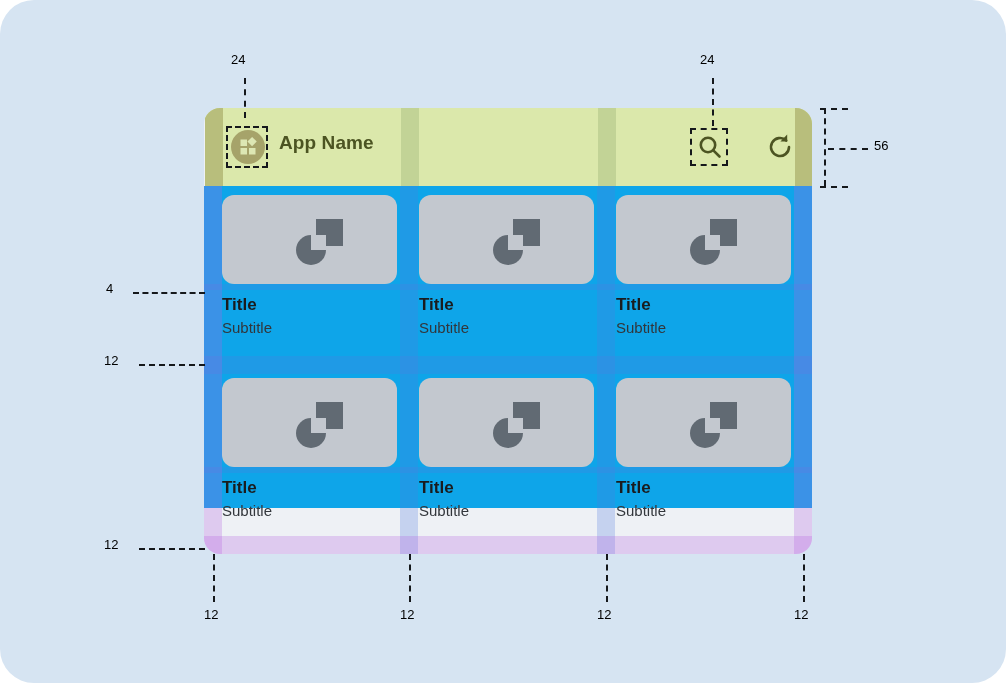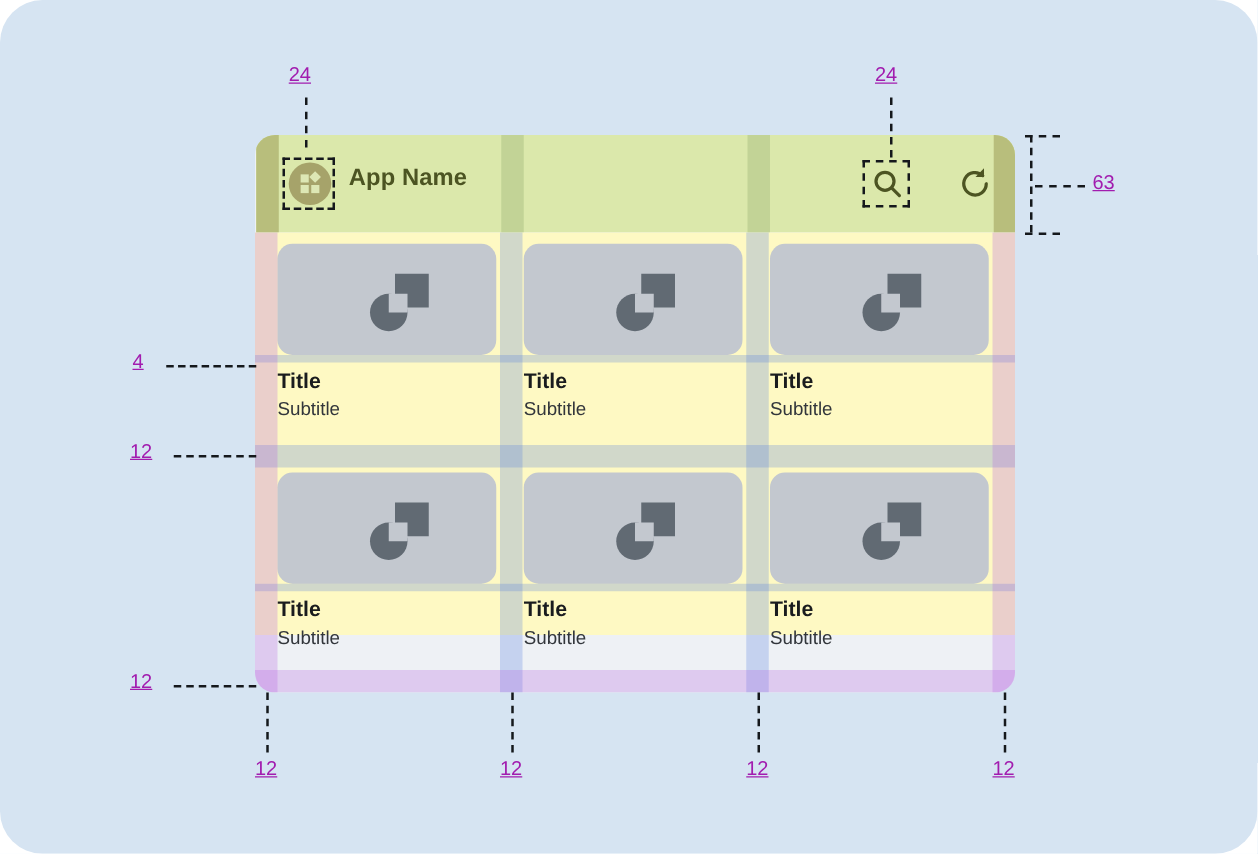--- a/index.html
+++ b/index.html
@@ -89,21 +89,21 @@
   }
   #dash-leading { left: 22px;  top: 18px;  width: 42px; height: 42px; }
   #dash-search  { left: 486px; top: 20px;  width: 38px; height: 38px; }
 
   
   #grid {
     position: absolute;
     left: 0; top: 78px;
     width: 608px;
     height: 322px;
-    background: #fef9c3;
+    background: #0ea5e9;
   }
 
   .card {
     position: absolute;
     width: 175px;
   }
   .card-col-0 { left: 18px; }
   .card-col-1 { left: 215px; }
   .card-col-2 { left: 412px; }
   .card-row-0 { top: 9px; }
@@ -195,25 +195,24 @@
     width: 18px;
     height: 78px;
     background: rgba(150, 120, 30, .22);
   }
   #appbar-pad-left  { left: 0; }
   #appbar-pad-right { left: 590px; }
 
   
   .ann-label {
     position: absolute;
-    font-size: 16px;
+    font-size: 13px;
     font-weight: 400;
-    color: #a21caf;
+    color: #000000;
     white-space: nowrap;
-    text-decoration: underline;
   }
   .dline-v {
     position: absolute;
     width: 0;
     border-left: 2px dashed #15181c;
   }
   .dline-h {
     position: absolute;
     height: 0;
     border-top: 2px dashed #15181c;
@@ -372,21 +371,21 @@
   <div class="ann-label" id="lbl-24-left">24</div>
   <div class="dline-v" id="line-24-left"></div>
 
   <div class="ann-label" id="lbl-24-right">24</div>
   <div class="dline-v" id="line-24-right"></div>
 
   <div class="dline-h" id="brk-56-top"></div>
   <div class="dline-h" id="brk-56-bot"></div>
   <div class="dline-v" id="brk-56-side"></div>
   <div class="dline-h" id="line-56"></div>
-  <div class="ann-label" id="lbl-56">63</div>
+  <div class="ann-label" id="lbl-56">56</div>
 
   <div class="ann-label" id="lbl-4">4</div>
   <div class="dline-h" id="line-4"></div>
 
   <div class="ann-label" id="lbl-12a">12</div>
   <div class="dline-h" id="line-12a"></div>
 
   <div class="ann-label" id="lbl-12b">12</div>
   <div class="dline-h" id="line-12b"></div>
 

